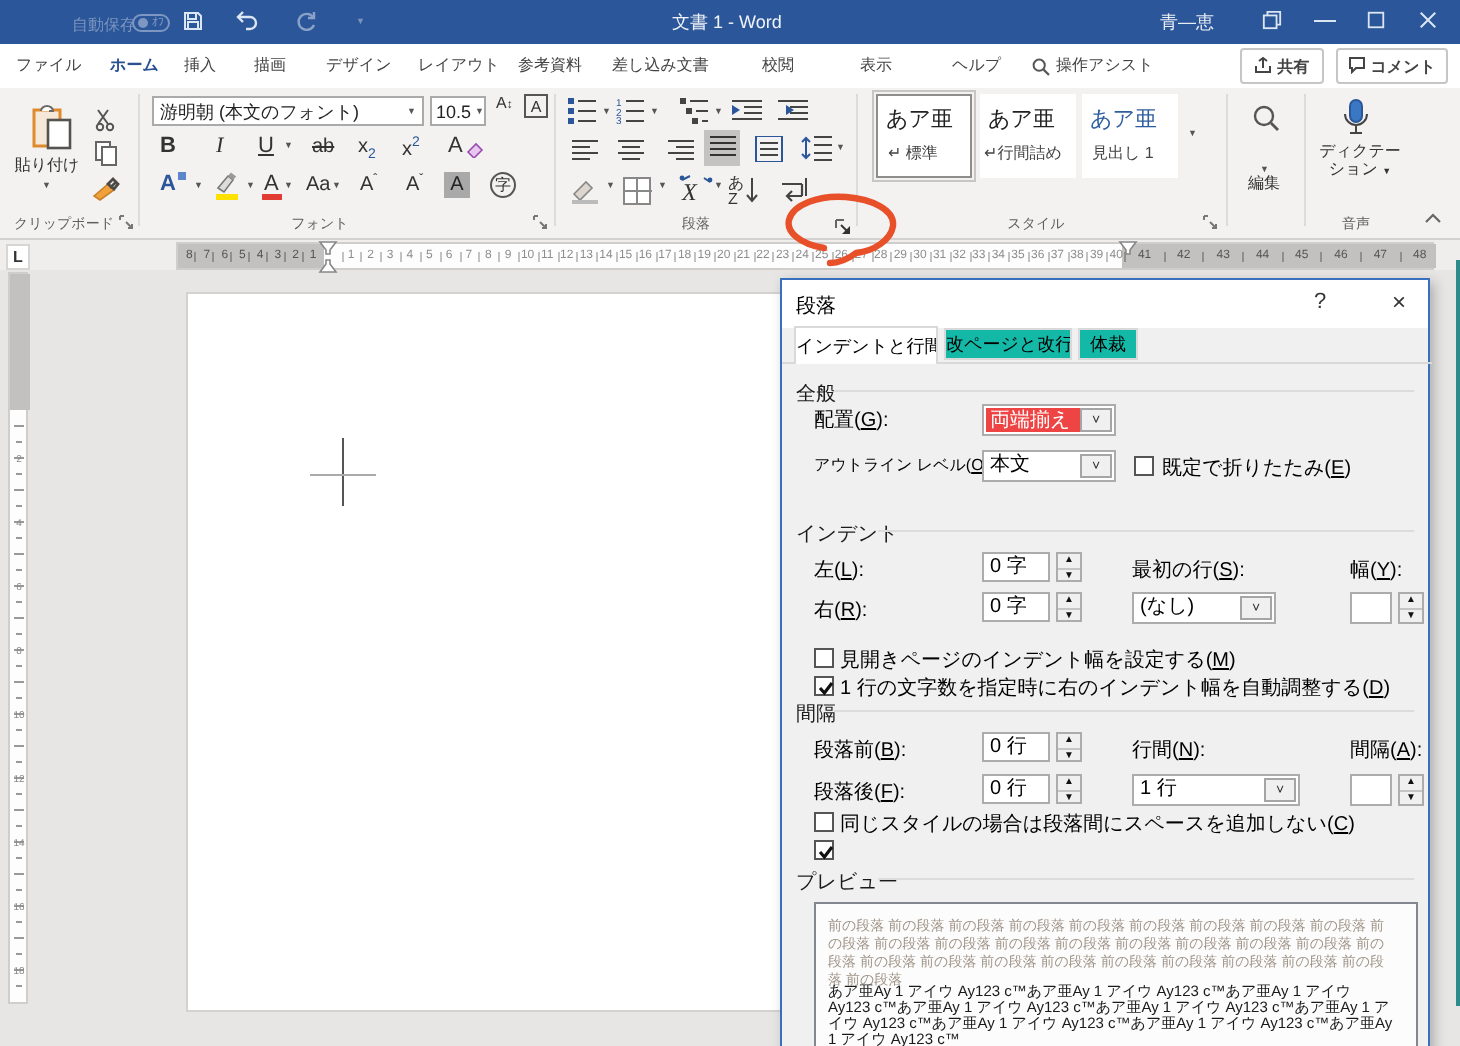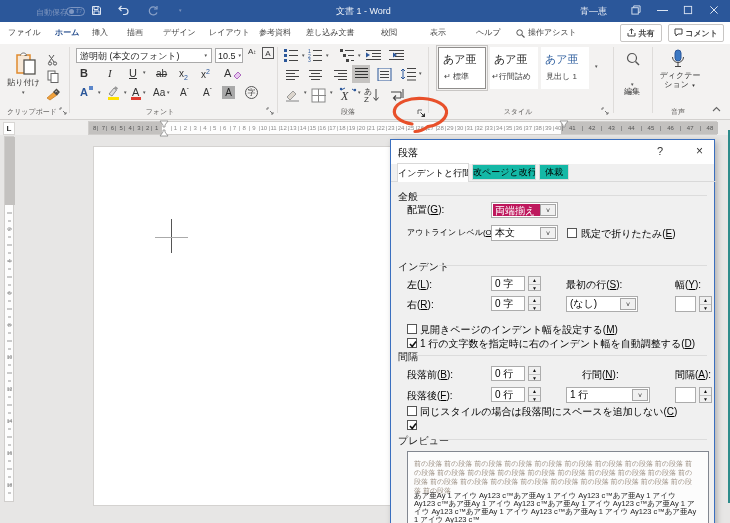--- a/index.html
+++ b/index.html
@@ -461,21 +461,21 @@
     <span class="abs" style="left:305px;top:4px;font-size:12px;color:#333">×</span>
     <div class="abs" style="left:0;top:41px;width:325px;height:1px;background:#d9d9d9"></div>
     <div class="dtab" style="left:6px;top:23px;width:72px;height:19px;background:#fff;border-bottom:none;line-height:18px;z-index:2">インデントと行間隔</div>
     <div class="dtab" style="left:81px;width:64px">改ページと改行</div>
     <div class="dtab" style="left:148px;width:30px">体裁</div>
 
     <span class="grouphead" style="left:7px;top:50px">全般</span>
     <div class="gline" style="left:26px;top:55px;width:290px"></div>
     <span class="dlbl" style="left:16px;top:63px">配置(<u>G</u>):</span>
     <div class="combo" style="left:100px;top:62px;width:67px;height:16px">
-      <div class="abs" style="left:1px;top:1px;right:15px;bottom:1px;background:#be185d;color:#fff;line-height:13px;padding-left:2px">両端揃え</div>
+      <div class="abs" style="left:1px;top:1px;right:15px;bottom:1px;background:#ef4444;color:#fff;line-height:13px;padding-left:2px">両端揃え</div>
       <div class="combobtn">˅</div>
     </div>
     <span class="dlbl" style="left:16px;top:87px;font-size:8px">アウトライン レベル(<u>O</u>):</span>
     <div class="combo" style="left:100px;top:85px;width:67px;height:16px;line-height:14px;padding-left:3px">本文<div class="combobtn">˅</div></div>
     <span class="cb" style="left:176px;top:88px"></span>
     <span class="dlbl" style="left:190px;top:87px">既定で折りたたみ(<u>E</u>)</span>
 
     <span class="grouphead" style="left:7px;top:120px">インデント</span>
     <div class="gline" style="left:48px;top:125px;width:268px"></div>
     <span class="dlbl" style="left:16px;top:138px">左(<u>L</u>):</span>
@@ -514,21 +514,21 @@
     <span class="grouphead" style="left:7px;top:210px">間隔</span>
     <div class="gline" style="left:26px;top:215px;width:290px"></div>
     <span class="dlbl" style="left:16px;top:228px">段落前(<u>B</u>):</span>
     <div class="spin" style="left:100px;top:226px;width:50px;height:15px">
         <span class="sbox" style="width:34px">0 行</span>
         <span class="sbtns">
           <b>▲</b>
           <b>▼</b>
         </span>
       </div>
-    <span class="dlbl" style="left:191px;top:228px">行間(<u>N</u>):</span>
+    <span class="dlbl" style="left:175px;top:228px">行間(<u>N</u>):</span>
     <span class="dlbl" style="left:284px;top:228px">間隔(<u>A</u>):</span>
     <span class="dlbl" style="left:16px;top:249px">段落後(<u>F</u>):</span>
     <div class="spin" style="left:100px;top:247px;width:50px;height:15px">
         <span class="sbox" style="width:34px">0 行</span>
         <span class="sbtns">
           <b>▲</b>
           <b>▼</b>
         </span>
       </div>
     <div class="combo" style="left:175px;top:247px;width:84px;height:16px;line-height:14px;padding-left:3px">1 行<div class="combobtn">˅</div></div>

